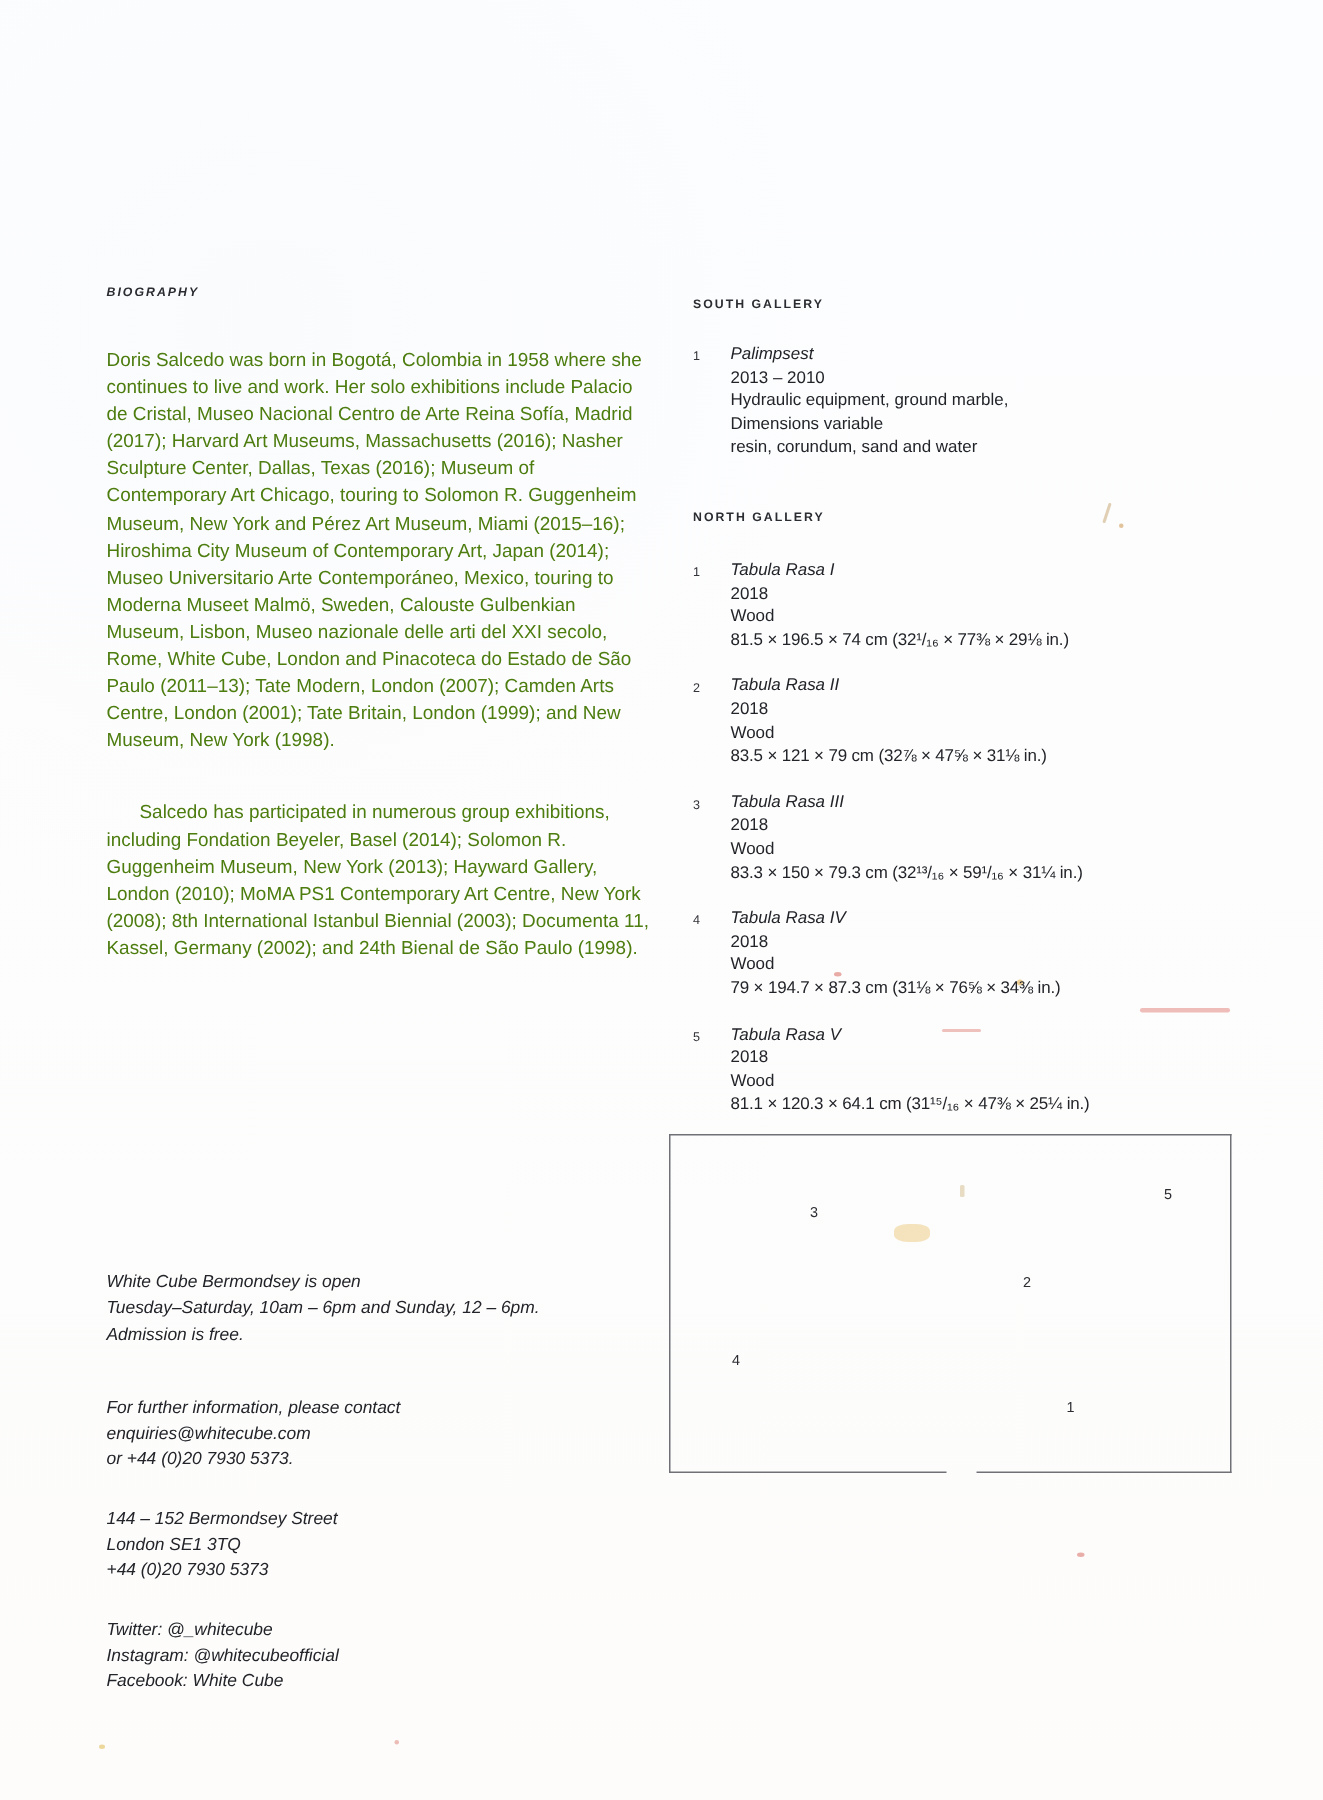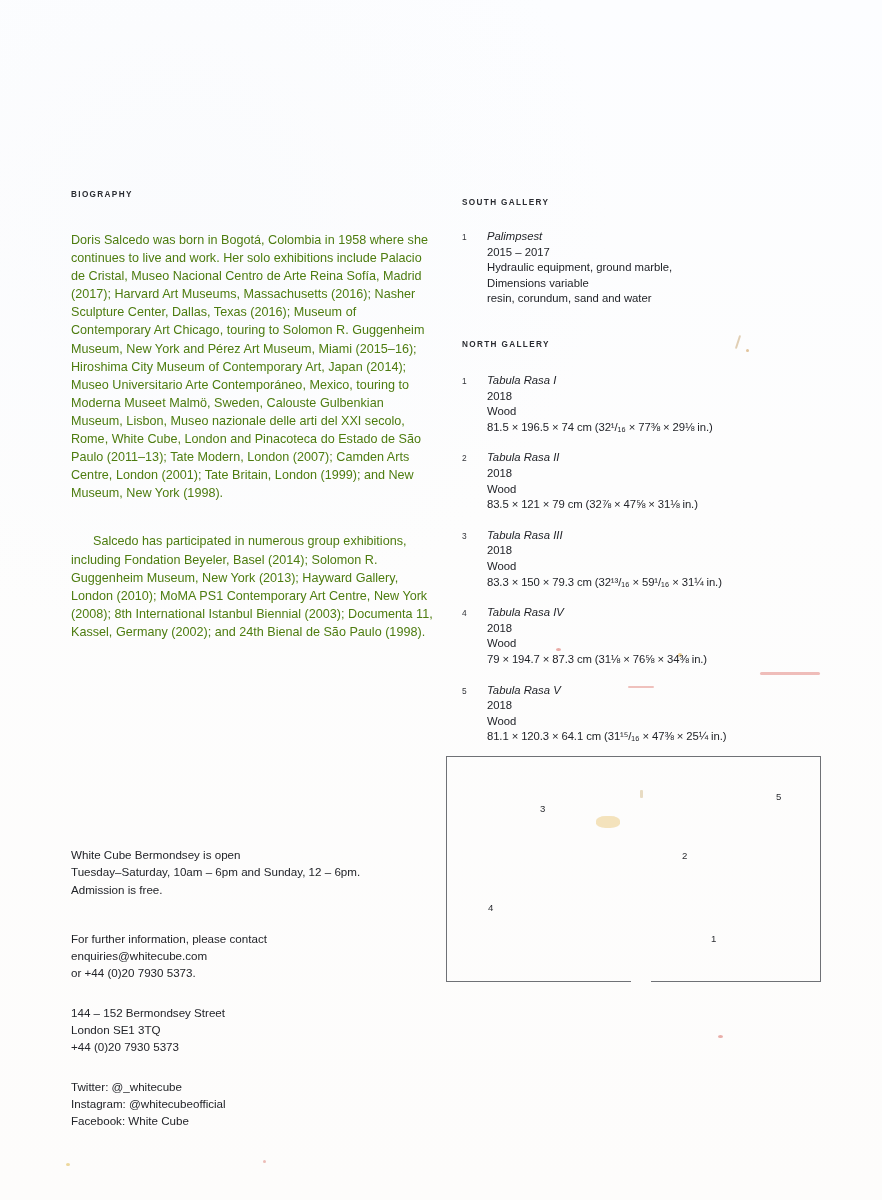--- a/index.html
+++ b/index.html
@@ -151,39 +151,39 @@
 <div class="speck" style="left:760px;top:672px;width:60px;height:3px;background:rgba(221,110,105,0.45);border-radius:2px;"></div>
 <div class="speck" style="left:628px;top:686px;width:26px;height:2px;background:rgba(221,120,110,0.45);border-radius:1px;"></div>
 <div class="speck" style="left:718px;top:1035px;width:5px;height:3px;background:rgba(214,95,85,0.5);"></div>
 <div class="speck" style="left:66px;top:1163px;width:4px;height:3px;background:rgba(221,180,60,0.5);"></div>
 <div class="speck" style="left:263px;top:1160px;width:3px;height:3px;background:rgba(214,110,100,0.45);"></div>
 <div class="speck" style="left:596px;top:816px;width:24px;height:12px;background:rgba(226,178,70,0.35);border-radius:40%;"></div>
 <div class="speck" style="left:640px;top:790px;width:3px;height:8px;background:rgba(200,170,110,0.4);border-radius:1px;"></div>
 
 <div class="sheet">
 
-  <div class="col-left" style="top:190px;">
+  <div class="col-left" style="top:190px;font-style:italic;">
     <div class="section-head">BIOGRAPHY</div>
   </div>
 
   <div class="col-left body-text" style="top:231px;">
     <p>Doris Salcedo was born in Bogotá, Colombia in 1958 where she continues to live and work. Her solo exhibitions include Palacio de Cristal, Museo Nacional Centro de Arte Reina Sofía, Madrid (2017); Harvard Art Museums, Massachusetts (2016); Nasher Sculpture Center, Dallas, Texas (2016); Museum of Contemporary Art Chicago, touring to Solomon R. Guggenheim Museum, New York and Pérez Art Museum, Miami (2015–16); Hiroshima City Museum of Contemporary Art, Japan (2014); Museo Universitario Arte Contemporáneo, Mexico, touring to Moderna Museet Malmö, Sweden, Calouste Gulbenkian Museum, Lisbon, Museo nazionale delle arti del XXI secolo, Rome, White Cube, London and Pinacoteca do Estado de São Paulo (2011–13); Tate Modern, London (2007); Camden Arts Centre, London (2001); Tate Britain, London (1999); and New Museum, New York (1998).</p>
     <p>Salcedo has participated in numerous group exhibitions, including Fondation Beyeler, Basel (2014); Solomon R. Guggenheim Museum, New York (2013); Hayward Gallery, London (2010); MoMA PS1 Contemporary Art Centre, New York (2008); 8th International Istanbul Biennial (2003); Documenta 11, Kassel, Germany (2002); and 24th Bienal de São Paulo (1998).</p>
   </div>
 
   <div class="col-right" style="top:198px;">
     <div class="section-head">SOUTH GALLERY</div>
   </div>
 
   <div class="col-right" style="top:229px;">
     <div class="work">
       <span class="num">1</span>
       <div class="detail">
         <span class="line title">Palimpsest</span>
-        <span class="line">2015 – 2017</span>
+        <span class="line">2013 – 2010</span>
         <span class="line">Hydraulic equipment, ground marble,</span>
         <span class="line">Dimensions variable</span>
         <span class="line">resin, corundum, sand and water</span>
       </div>
     </div>
   </div>
 
   <div class="col-right" style="top:340px;">
     <div class="section-head">NORTH GALLERY</div>
   </div>
@@ -235,21 +235,21 @@
       <div class="detail">
         <span class="line title">Tabula Rasa V</span>
         <span class="line">2018</span>
         <span class="line">Wood</span>
         <span class="line frac"><span>81.1 × 120.3 × 64.1 cm</span> <span>(31¹⁵/₁₆ × 47⅜ × 25¼ in.)</span></span>
       </div>
     </div>
 
   </div>
 
-  <div class="info" style="top:846px;">
+  <div class="info" style="top:846px;font-style:italic;">
     <div class="block">
       <div>White Cube Bermondsey is open</div>
       <div>Tuesday–Saturday, 10am – 6pm and Sunday, 12 – 6pm.</div>
       <div>Admission is free.</div>
     </div>
     <div class="block">
       <div>For further information, please contact</div>
       <div>enquiries@whitecube.com</div>
       <div>or +44 (0)20 7930 5373.</div>
     </div>

